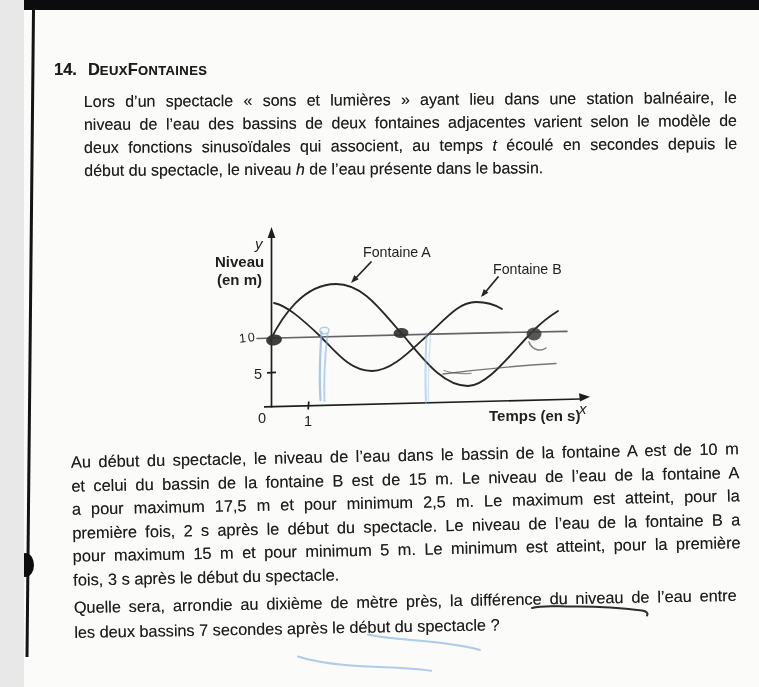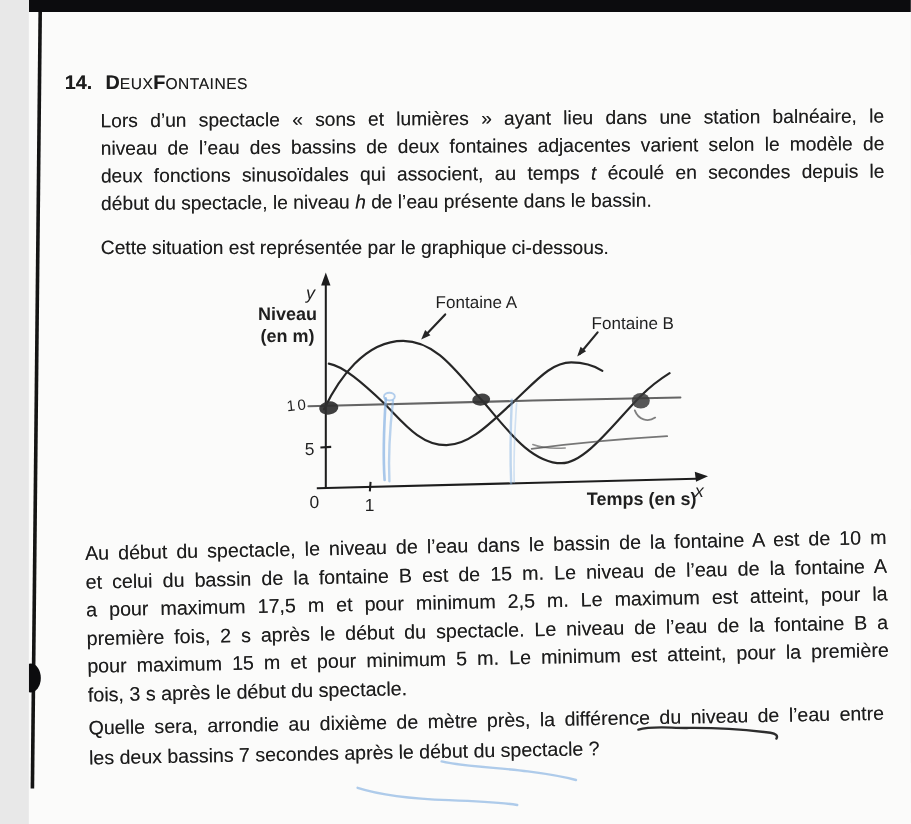--- a/index.html
+++ b/index.html
@@ -11,21 +11,21 @@
     font-family:"Liberation Sans",sans-serif;
     color:#1f1f1f;
     margin-left:24px;
   }
   .txt{position:absolute;color:#1c1c1c;text-shadow:0 0 .5px rgba(25,25,25,.55);}
   .line{white-space:nowrap;}
   .pj .line.j{text-align:justify;text-align-last:justify;white-space:normal;}
   
   .hdr{left:30px;top:60px;font-size:16.5px;font-weight:bold;display:flex;gap:11px;}
   .sc-lead{font-size:16.5px;font-weight:bold;}
-  .sc-rest{font-size:13px;font-weight:normal;letter-spacing:.4px;}
+  .sc-rest{font-size:13px;font-weight:bold;letter-spacing:.4px;}
   .title-wrap{display:flex;align-items:baseline;}
   
   .p1{left:60px;top:88px;width:653px;font-size:16px;line-height:23px;transform:rotate(-.35deg);}
   .p2{left:60px;top:196px;font-size:16px;line-height:23px;}
   .p3{left:48px;top:444px;width:668px;font-size:16.4px;line-height:23.6px;transform:rotate(-1.15deg);}
   .p4{left:50px;top:589px;width:663px;font-size:16.3px;line-height:24.5px;transform:rotate(-1.05deg);}
   .it{font-style:italic;}
   
   .overlay{position:absolute;left:0;top:0;width:759px;height:687px;pointer-events:none;}
   .overlay text{font-family:"Liberation Sans",sans-serif;fill:#1f1f1f;}
@@ -54,21 +54,20 @@
       </span>
   </div>
 
   <div class="txt p1 pj">
     <div class="line j">Lors d’un spectacle « sons et lumières » ayant lieu dans une station balnéaire, le</div>
     <div class="line j">niveau de l’eau des bassins de deux fontaines adjacentes varient selon le modèle de</div>
     <div class="line j"><span>deux fonctions sinusoïdales qui associent, au temps </span><span class="it">t</span><span> écoulé en secondes depuis le</span></div>
     <div class="line"><span>début du spectacle, le niveau </span><span class="it">h</span><span> de l’eau présente dans le bassin.</span></div>
   </div>
 
-  <div class="txt p2">Cette situation est représentée par le graphique ci-dessous.</div>
 
   <div class="txt p3 pj">
     <div class="line j">Au début du spectacle, le niveau de l’eau dans le bassin de la fontaine A est de 10 m</div>
     <div class="line j">et celui du bassin de la fontaine B est de 15 m. Le niveau de l’eau de la fontaine A</div>
     <div class="line j">a pour maximum 17,5 m et pour minimum 2,5 m. Le maximum est atteint, pour la</div>
     <div class="line j">première fois, 2 s après le début du spectacle. Le niveau de l’eau de la fontaine B a</div>
     <div class="line j">pour maximum 15 m et pour minimum 5 m. Le minimum est atteint, pour la première</div>
     <div class="line">fois, 3 s après le début du spectacle.</div>
   </div>
 

